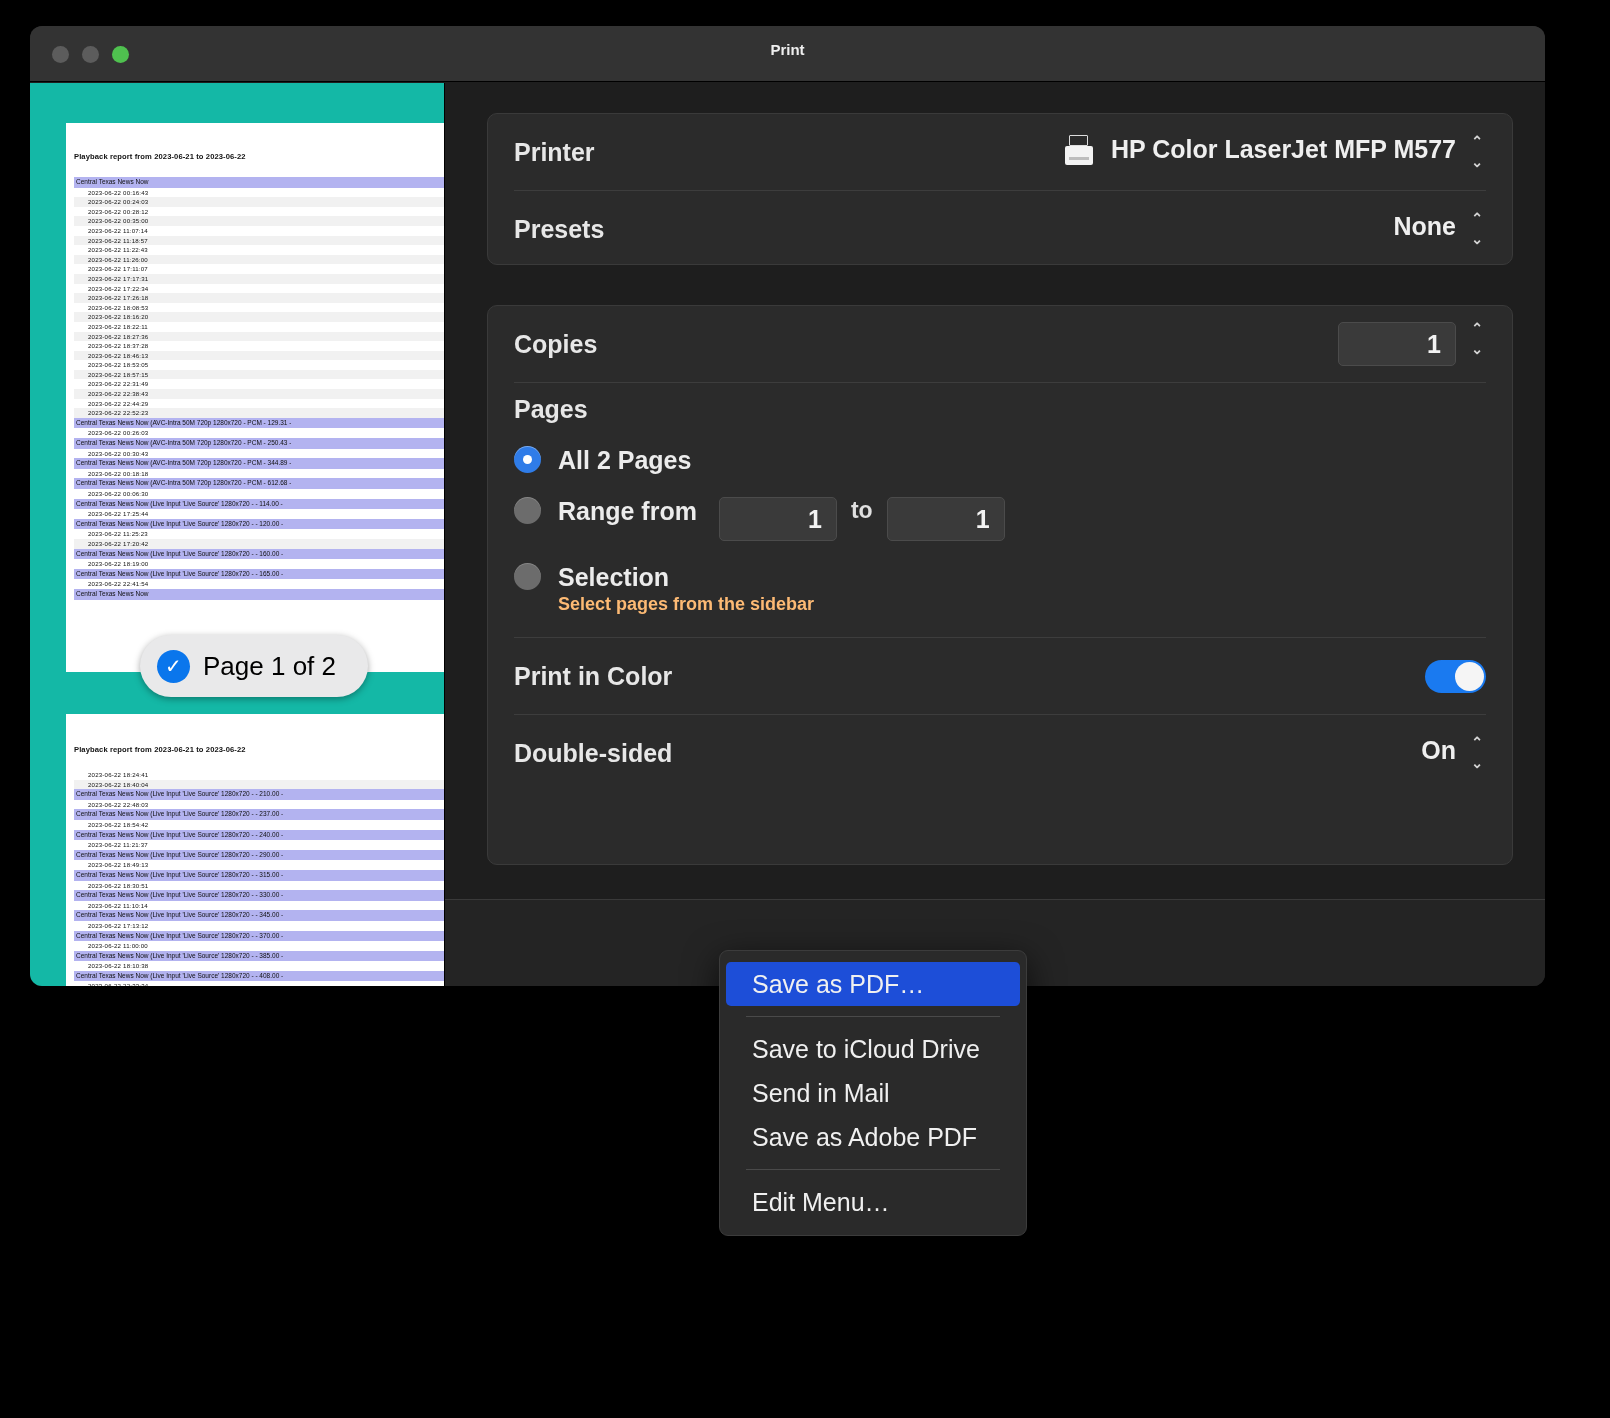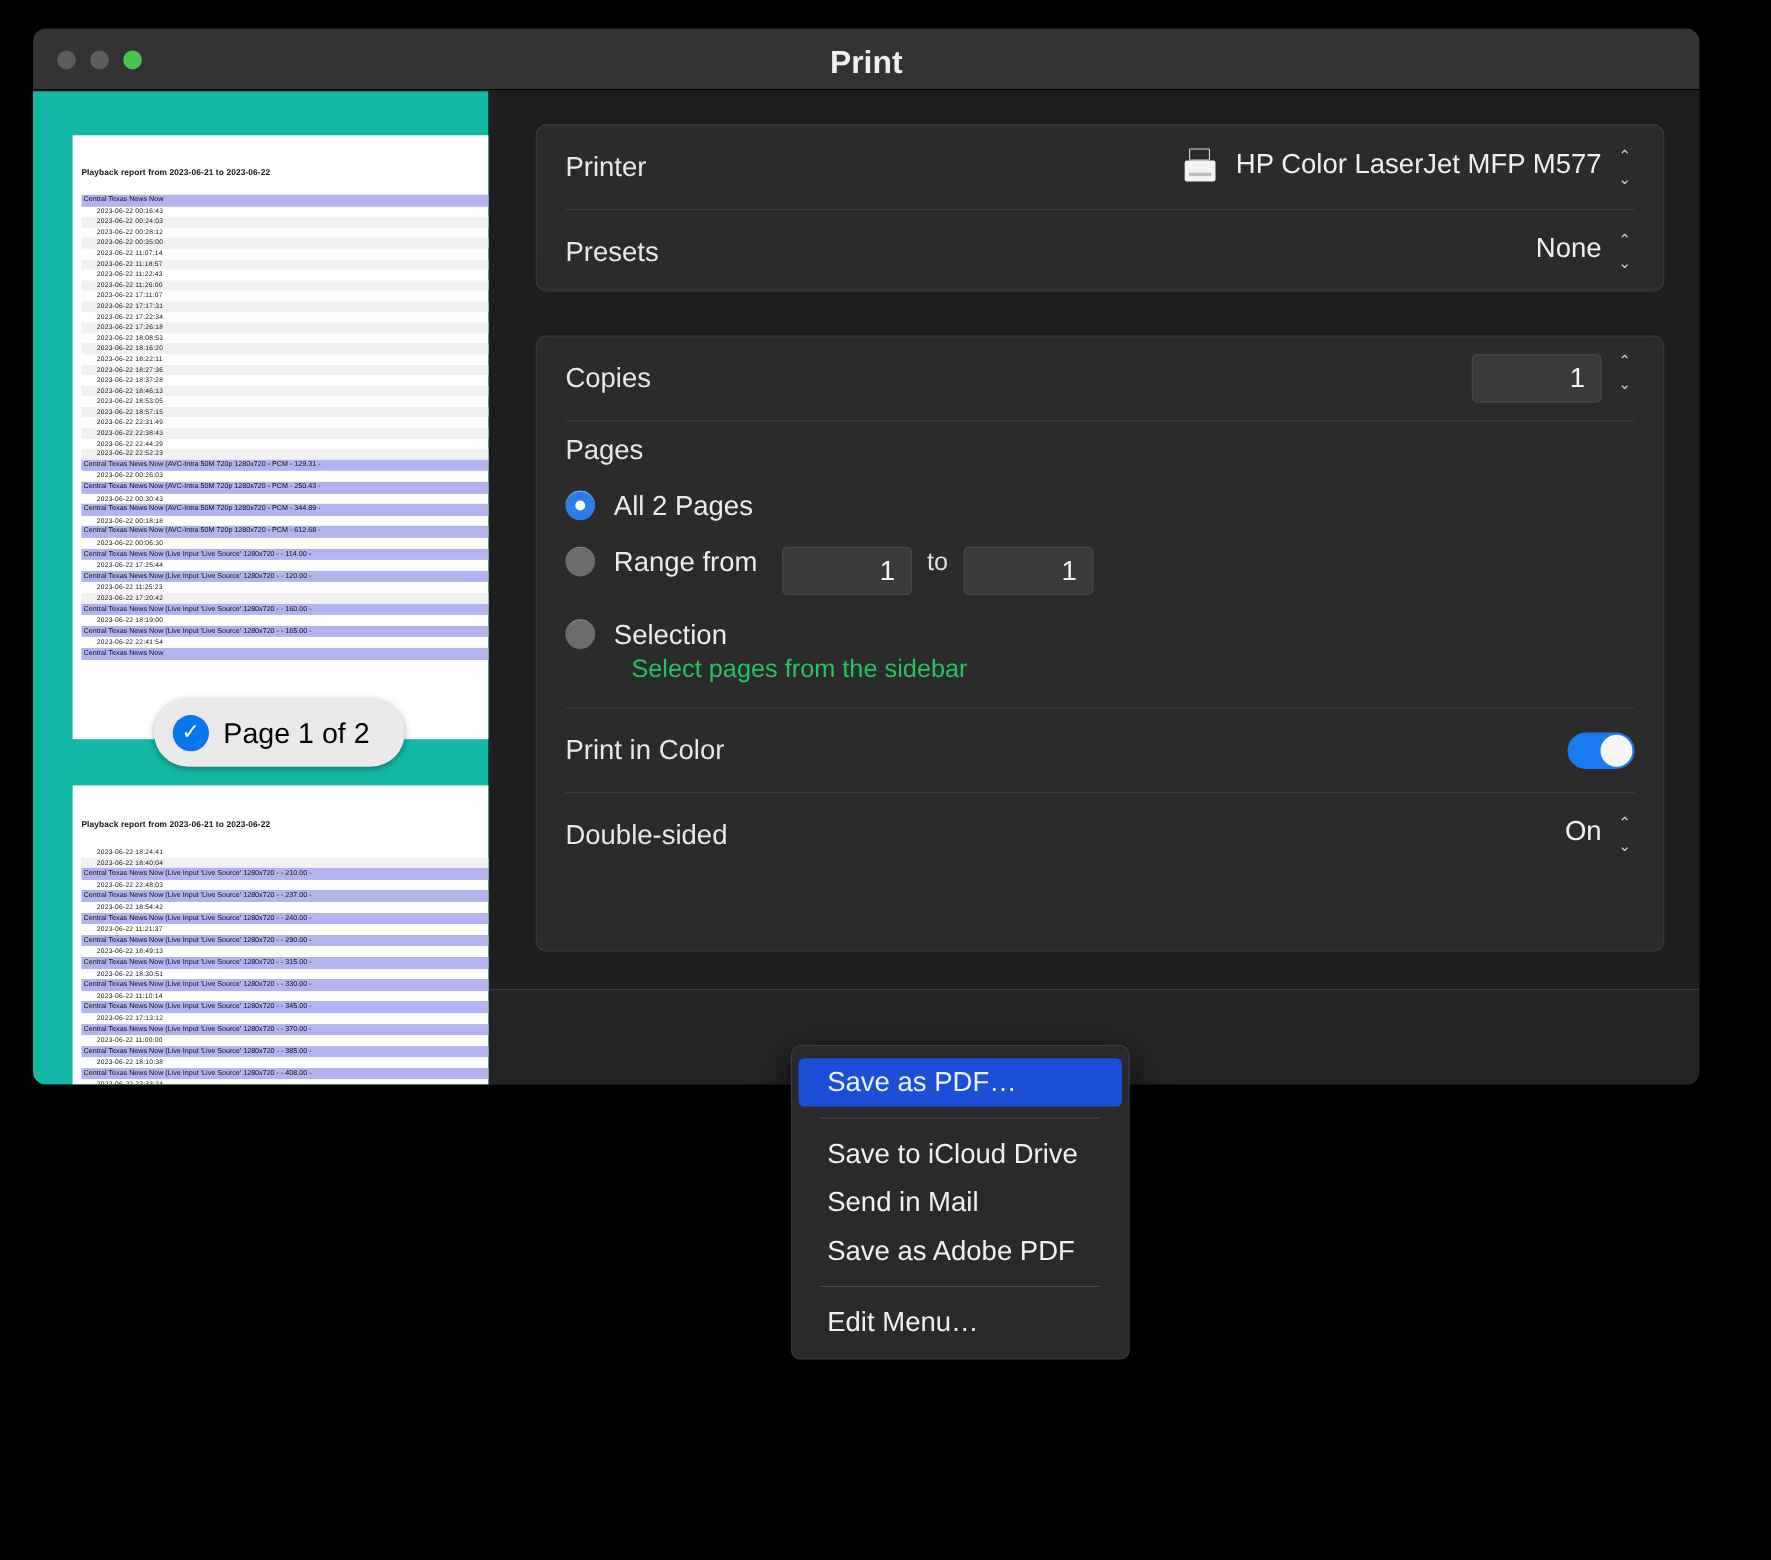--- a/index.html
+++ b/index.html
@@ -31,21 +31,21 @@
   .traffic {
     position: absolute; top: 20px;
     width: 17px; height: 17px; border-radius: 50%;
   }
   #tl-close   { left: 22px;  background: #5c5c5c; }
   #tl-min     { left: 52px;  background: #5c5c5c; }
   #tl-zoom    { left: 82px;  background: #4fc14f; }
   #window-title {
     position: absolute; left: 0; right: 0; top: 15px;
     text-align: center;
-    font-size: 29px; font-weight: bold; color: #efefef;
+    font-size: 15px; font-weight: bold; color: #efefef;
   }
 
   
   #win-body { position: absolute; top: 57px; left:0; right:0; bottom:0; display: flex; }
 
   
   #preview-sidebar {
     width: 415px;
     background: #14b8a6;
     border-right: 1px solid #000;
@@ -102,20 +102,21 @@
     color: #fff; font-size: 20px; line-height: 1;
   }
   #page-badge-label { margin-left: 13px; font-size: 26px; color: #000; }
 
   
   #options-pane {
     flex: 1;
     position: relative;
     background: #1e1e1e;
     overflow: hidden;
+    font-weight: bold;
   }
   .opt-card {
     position: absolute; left: 42px; right: 32px;
     background: #2b2b2b;
     border: 1px solid #3a3a3a;
     border-radius: 10px;
   }
   #card-printer { top: 30px; height: 152px; }
   #card-settings { top: 222px; height: 560px; }
 
@@ -180,21 +181,21 @@
     width: 27px; height: 27px; border-radius: 50%;
     margin-right: 17px;
     display: flex; align-items: center; justify-content: center;
     flex: none;
   }
   .radio.on  { background: #2f7ce8; box-shadow: inset 0 1px 0 rgba(255,255,255,.35); }
   .radio.on::after { content:''; width: 9px; height: 9px; border-radius: 50%; background: #fff; }
   .radio.off { background: #6c6c6c; box-shadow: inset 0 1px 0 rgba(255,255,255,.18); }
   .radio-label { font-size: 25px; color: #ececec; }
   .between-label { font-size: 23px; color: #e0e0e0; margin: 0 14px; }
-  #selection-hint { font-size: 23px; color: #22c55e; margin: -8px 0 0 60px; }
+  #selection-hint { font-size: 18px; color: #fdba74; margin: -8px 0 0 44px; }
 
   
   .switch {
     width: 61px; height: 33px; border-radius: 17px;
     background: #1a7af0; position: relative;
   }
   .switch .knob {
     position: absolute; top: 2px; right: 2px;
     width: 29px; height: 29px; border-radius: 50%;
     background: #f5f5f5;

